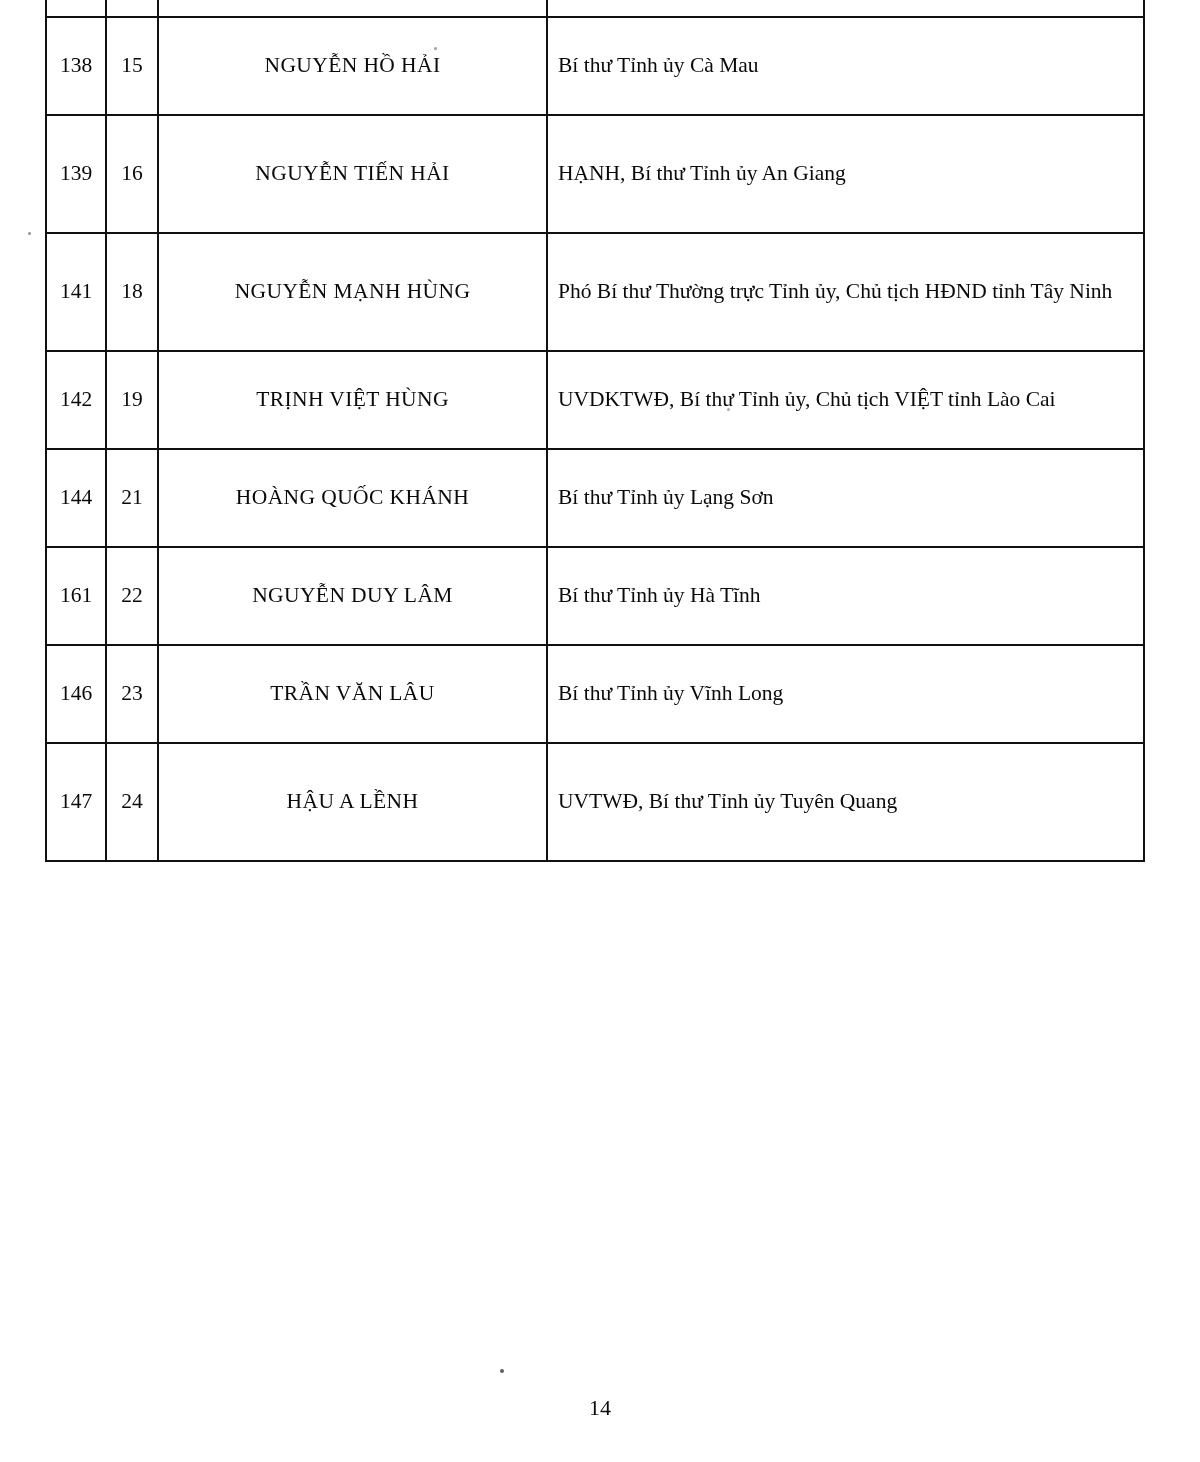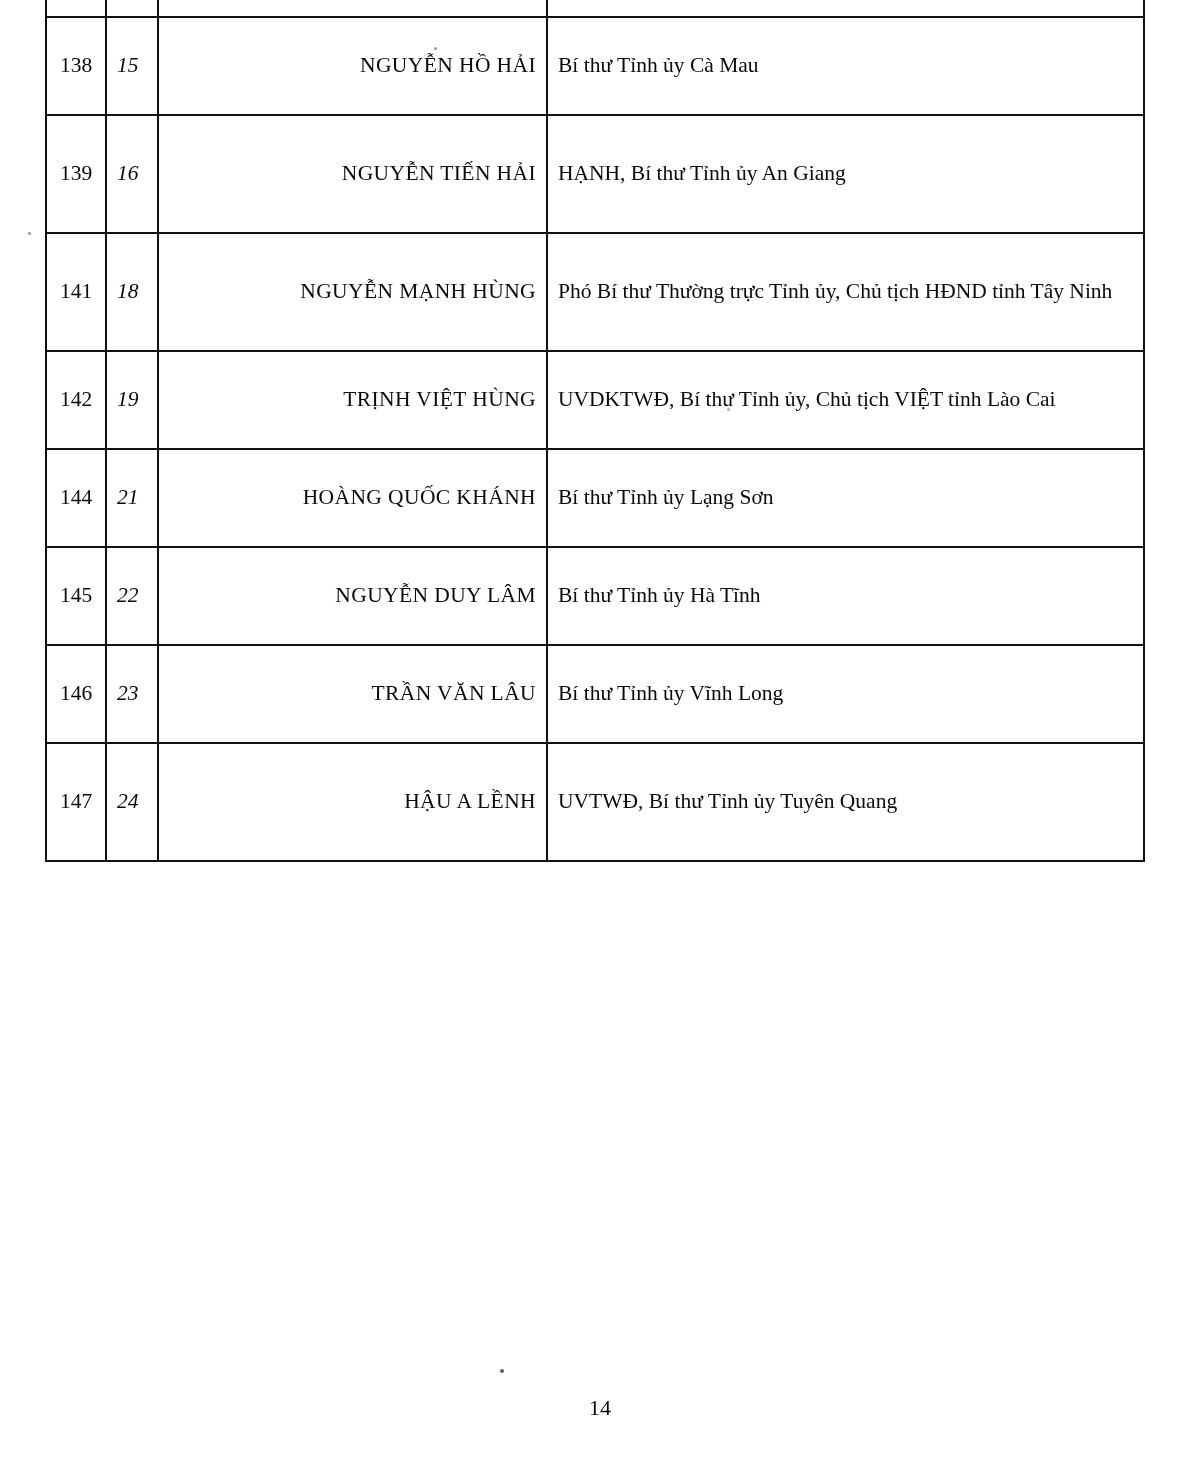--- a/index.html
+++ b/index.html
@@ -35,26 +35,26 @@
     font-size: 21.5px;
     line-height: 1.38;
   }
   .col-no {
     width: 58px;
     text-align: center;
     font-size: 21px;
   }
   .col-sub {
     width: 50px;
+    text-align: center;
     font-size: 21px;
-    font-style: italic;
   }
   .col-name {
     width: 387px;
-    text-align: right;
+    text-align: center;
     letter-spacing: 0.4px;
   }
   .col-pos {
     width: auto;
     text-align: left;
   }
   .cell-justify {
     text-align: justify;
     text-align-last: left;
   }
@@ -133,21 +133,21 @@
 
 
       <tr class="r-tall">
         <td class="col-no">144</td>
         <td class="col-sub">21</td>
         <td class="col-name">HOÀNG QUỐC KHÁNH</td>
         <td class="col-pos">Bí thư Tỉnh ủy Lạng Sơn</td>
       </tr>
 
       <tr class="r-tall">
-        <td class="col-no">145</td>
+        <td class="col-no">161</td>
         <td class="col-sub">22</td>
         <td class="col-name">NGUYỄN DUY LÂM</td>
         <td class="col-pos">Bí thư Tỉnh ủy Hà Tĩnh</td>
       </tr>
 
       <tr class="r-tall">
         <td class="col-no">146</td>
         <td class="col-sub">23</td>
         <td class="col-name">TRẦN VĂN LÂU</td>
         <td class="col-pos">Bí thư Tỉnh ủy Vĩnh Long</td>

